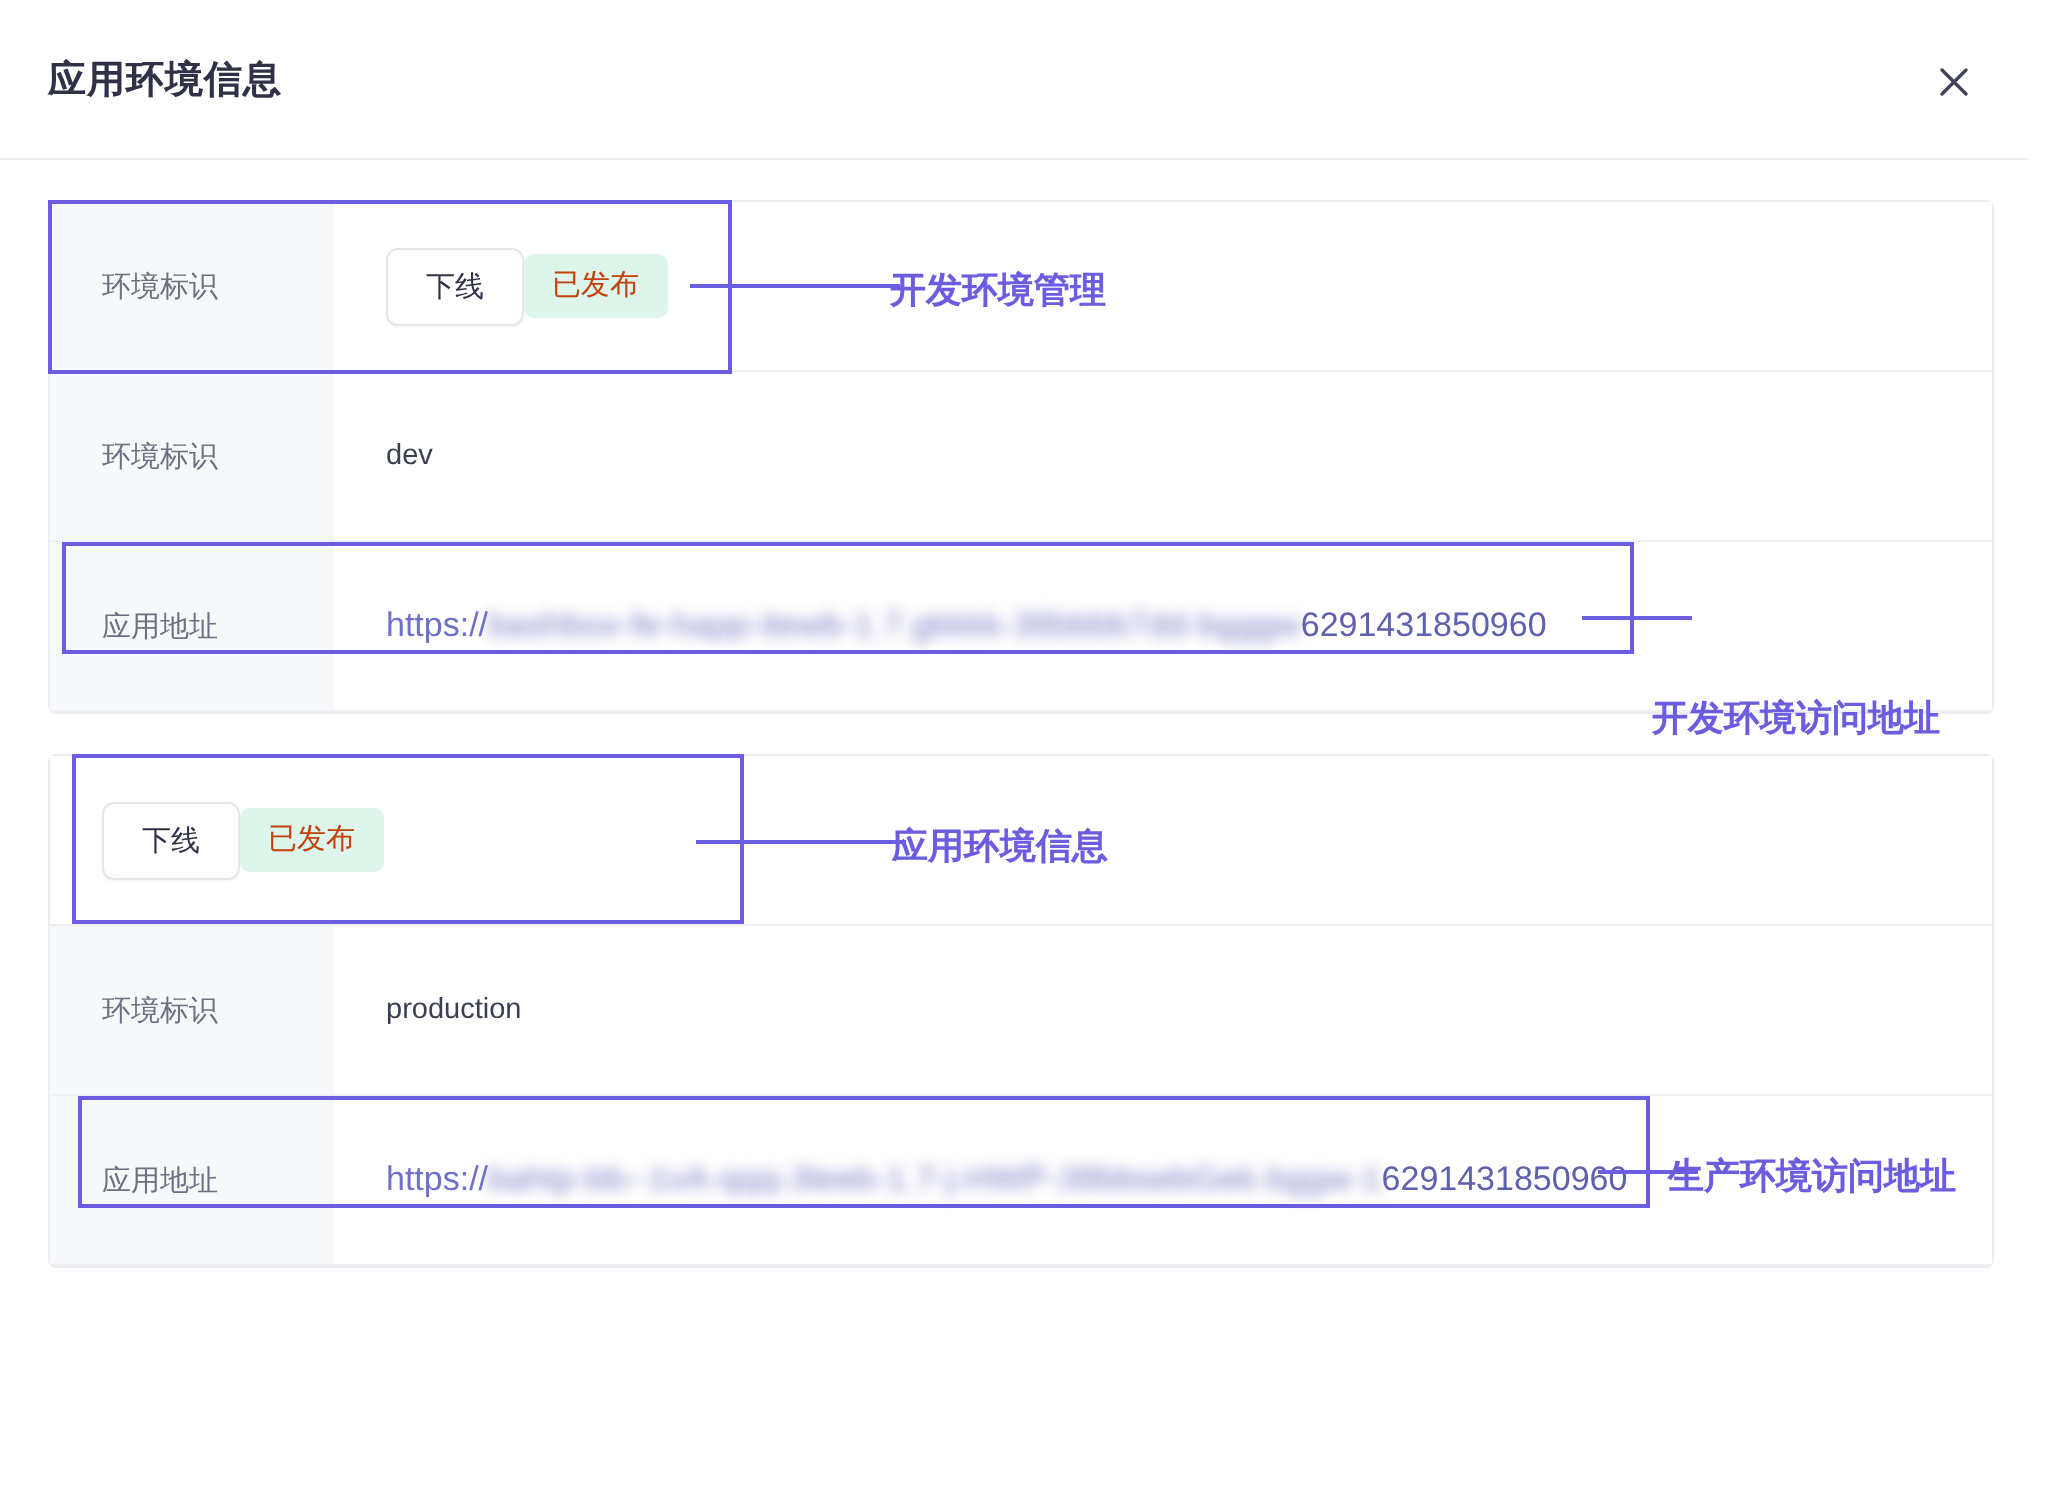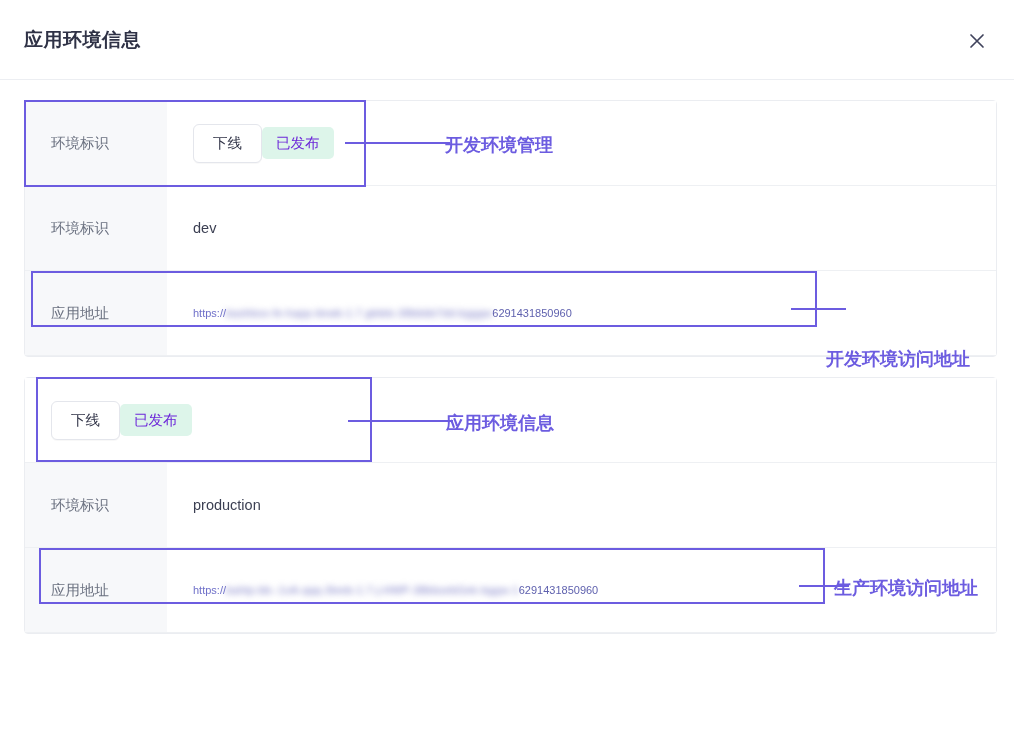--- a/index.html
+++ b/index.html
@@ -100,32 +100,32 @@
     border-radius: 6px;
     padding: 9px 19px;
     font-size: 14.5px;
     color: #2f3246;
     font-family: "Liberation Sans", "DejaVu Sans", sans-serif;
     cursor: pointer;
     box-shadow: 0 1px 1px rgba(16,22,40,0.03);
   }
   .badge-published {
     background: #ddf5ea;
-    color: #6d28d9;
+    color: #c2410c;
     border-radius: 5px;
     padding: 9px 14px;
     font-size: 14.5px;
     line-height: 1;
   }
 
   
   .url-wrap {
     display: flex;
     align-items: center;
-    font-size: 11px;
+    font-size: 17px;
     color: #6c6cc8;
     white-space: nowrap;
     justify-content: center;
   }
   .url-scheme { color: #6f70c9; }
   .url-blur {
     color: #7b7cc6;
     filter: blur(3.4px);
     -webkit-filter: blur(3.4px);
     letter-spacing: 0.2px;

